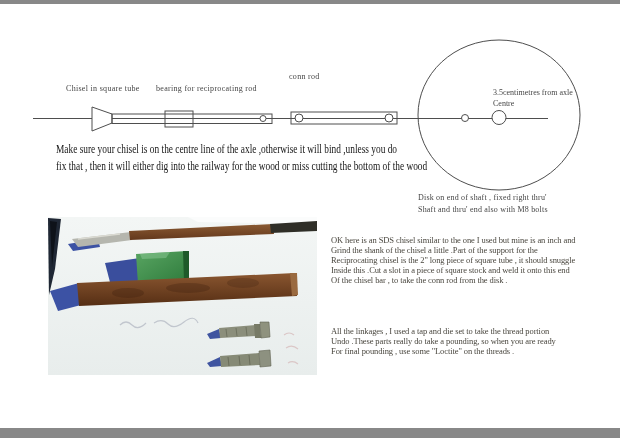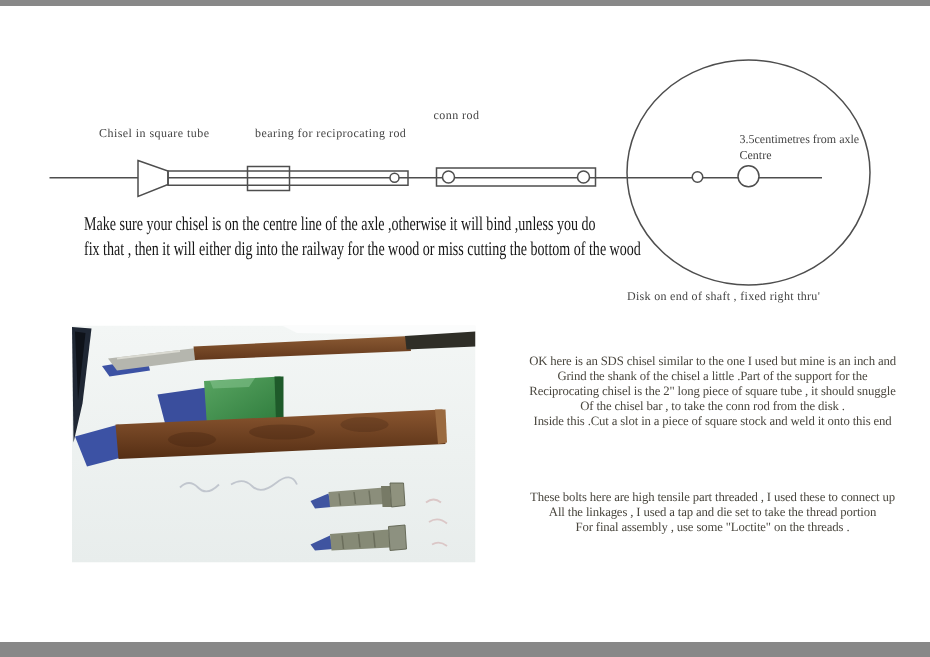--- a/index.html
+++ b/index.html
@@ -10,21 +10,21 @@
   }
   .diagram-svg{position:absolute;left:0;top:0;pointer-events:none;}
   .lbl{position:absolute;font-size:8px;letter-spacing:.3px;color:#454545;white-space:nowrap;}
   .disk-annot{position:absolute;left:493px;top:83px;font-size:8px;line-height:11px;color:#454545;}
   .disk-caption{position:absolute;left:418px;top:188px;font-size:8px;line-height:12px;letter-spacing:.2px;color:#454545;}
   .main-caption{
     position:absolute;left:56px;top:136px;font-size:13px;line-height:17px;color:#161616;
     transform:scaleX(.72);transform-origin:top left;white-space:nowrap;
   }
   .notes{position:absolute;left:331px;top:231px;width:288px;font-size:8.5px;line-height:10px;color:#4a473f;letter-spacing:-0.1px;}
-  .notes .para div{white-space:nowrap;text-align:center;}
+  .notes .para div{white-space:nowrap;}
   .notes .para + .para{margin-top:41px;}
   .photo{position:absolute;left:48px;top:213px;width:269px;height:158px;}
 </style>
 </head>
 <body>
 
 <div class="page">
 
   <svg class="diagram-svg" width="620" height="220" viewBox="0 0 620 220">
     <g stroke="#4e4e4e" stroke-width="1" fill="none">
@@ -36,30 +36,31 @@
       <rect x="291" y="108" width="106" height="12"></rect>
       <circle cx="299" cy="114" r="4" fill="#ffffff"></circle>
       <circle cx="389" cy="114" r="4" fill="#ffffff"></circle>
       <ellipse cx="499" cy="111" rx="81" ry="75"></ellipse>
       <circle cx="465" cy="114" r="3.5" fill="#ffffff"></circle>
       <circle cx="499" cy="113.5" r="7" fill="#ffffff"></circle>
     </g>
   </svg>
 
   <div class="lbl" style="left:66px;top:80px">Chisel in square tube</div>
-  <div class="lbl" style="left:170px;top:80px">bearing for reciprocating rod</div>
+  <div class="lbl" style="left:156px;top:80px">bearing for reciprocating rod</div>
   <div class="lbl" style="left:289px;top:68px">conn rod</div>
 
   <div class="disk-annot">
     <div>3.5centimetres from axle</div>
     <div>Centre</div>
   </div>
 
   <div class="disk-caption">
     <div>Disk on end of shaft , fixed right thru'</div>
+    <div>Shaft and thru' end also with M8 bolts</div>
   </div>
 
   <div class="main-caption">
     <div>Make sure your chisel is on the centre line of the axle ,otherwise it will bind ,unless you do</div>
     <div>fix that , then it will either dig into the railway for the wood or miss cutting the bottom of the wood</div>
   </div>
 
   <div class="photo">
     <svg width="269" height="158" viewBox="0 0 269 158">
       <defs>
@@ -123,23 +124,23 @@
       <line x1="201" y1="138" x2="202" y2="148" stroke="#6a6d5b"></line>
       <polygon points="211,134 222,133 223,149 212,150" fill="#8d9180" stroke="#5f6250" stroke-width=".6"></polygon>
     </svg>
   </div>
 
   <div class="notes">
     <div class="para">
       <div>OK here is an SDS chisel similar to the one I used but mine is an inch and</div>
       <div>Grind the shank of the chisel a little .Part of the support for the</div>
       <div>Reciprocating chisel is the 2" long piece of square tube , it should snuggle</div>
+      <div>Inside this .Cut a slot in a piece of square stock and weld it onto this end</div>
       <div>Of the chisel bar , to take the conn rod from the disk .</div>
-      <div>Inside this .Cut a slot in a piece of square stock and weld it onto this end</div>
     </div>
     <div class="para">
-      <div>These bolts here are high tensile part threaded , I used these to connect up</div>
       <div>All the linkages , I used a tap and die set to take the thread portion</div>
-      <div>For final assembly , use some "Loctite" on the threads .</div>
+      <div>Undo .These parts really do take a pounding, so when you are ready</div>
+      <div>For final pounding , use some "Loctite" on the threads .</div>
     </div>
   </div>
 
 </div>
 
 </body></html>

